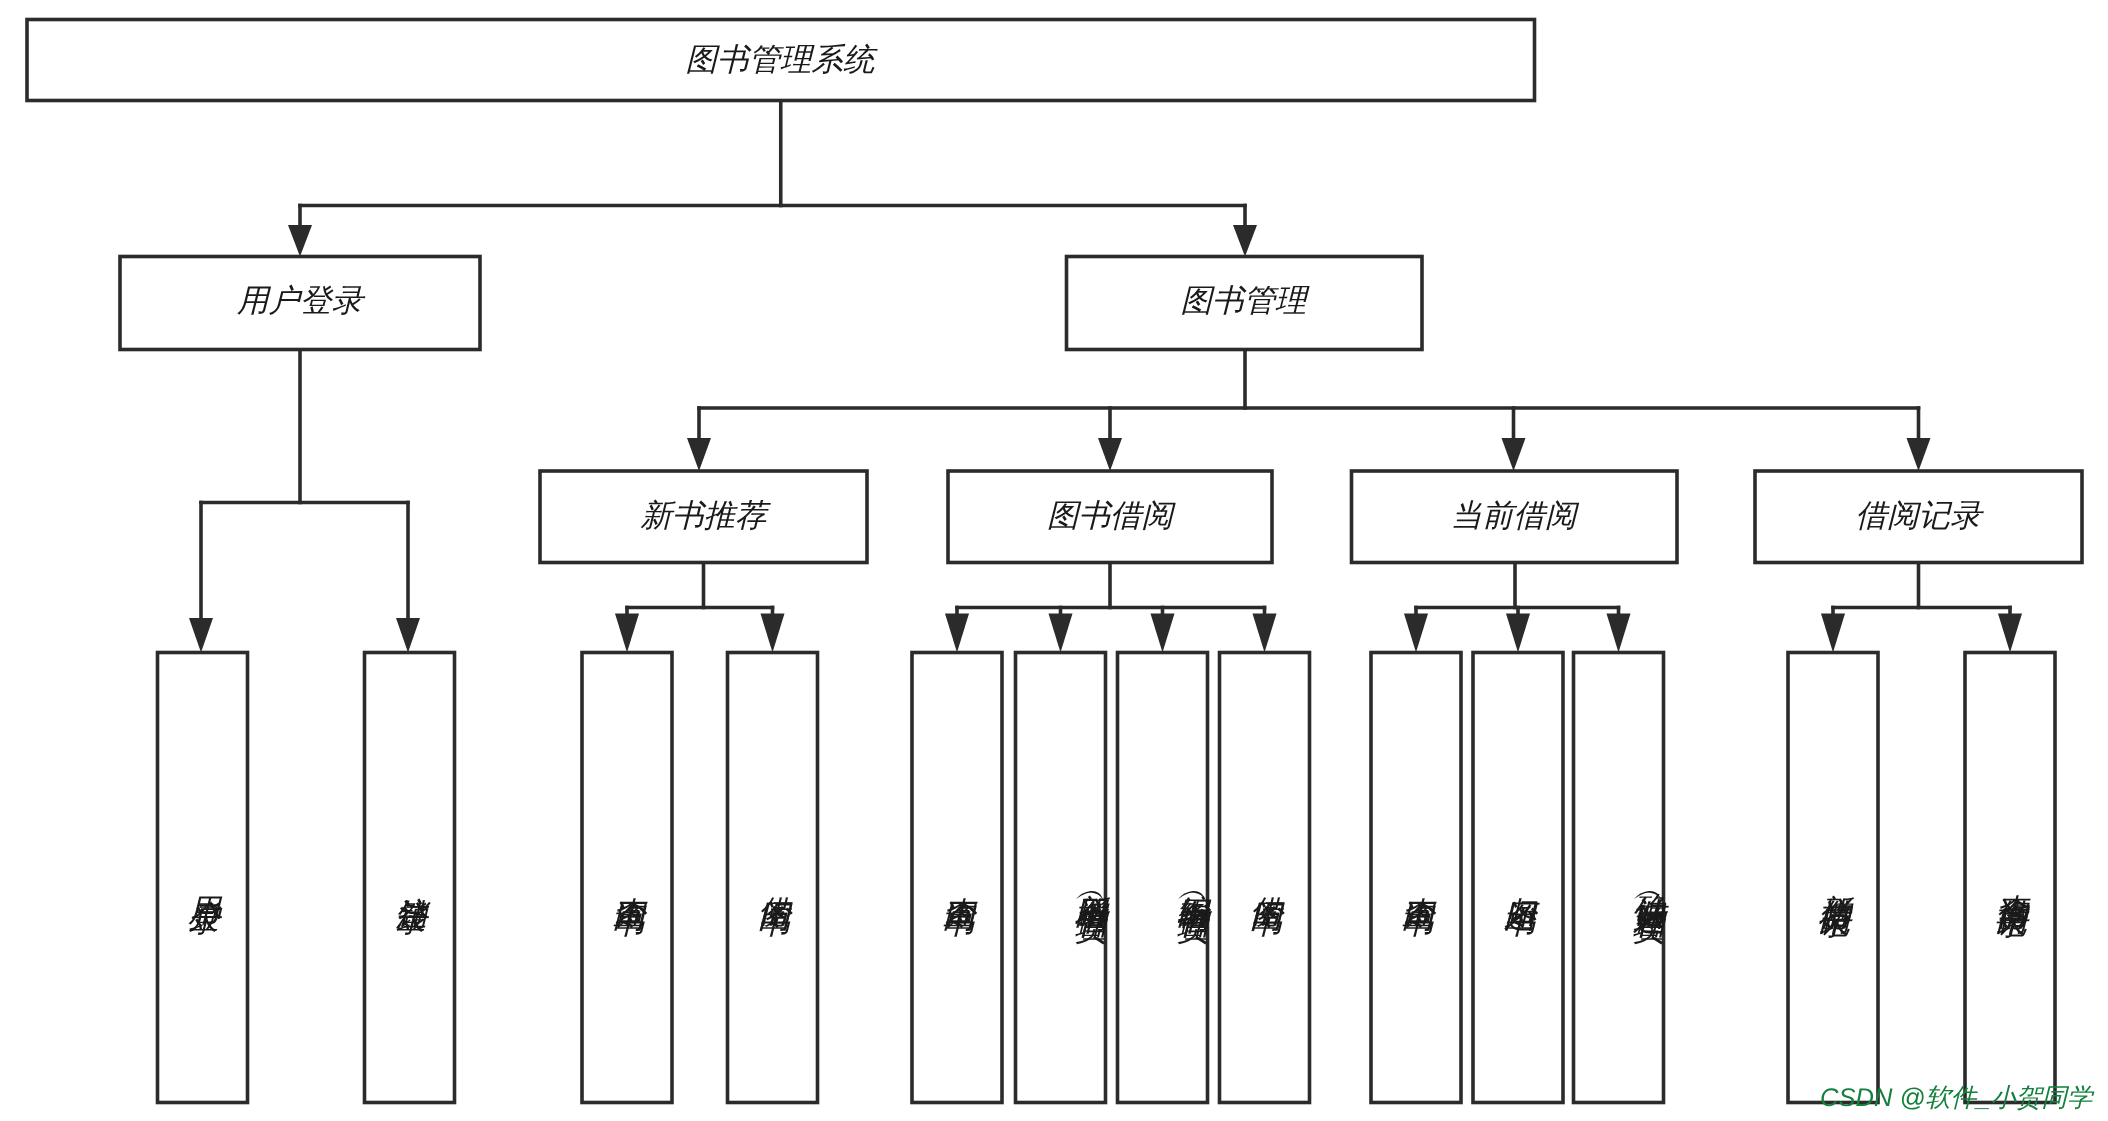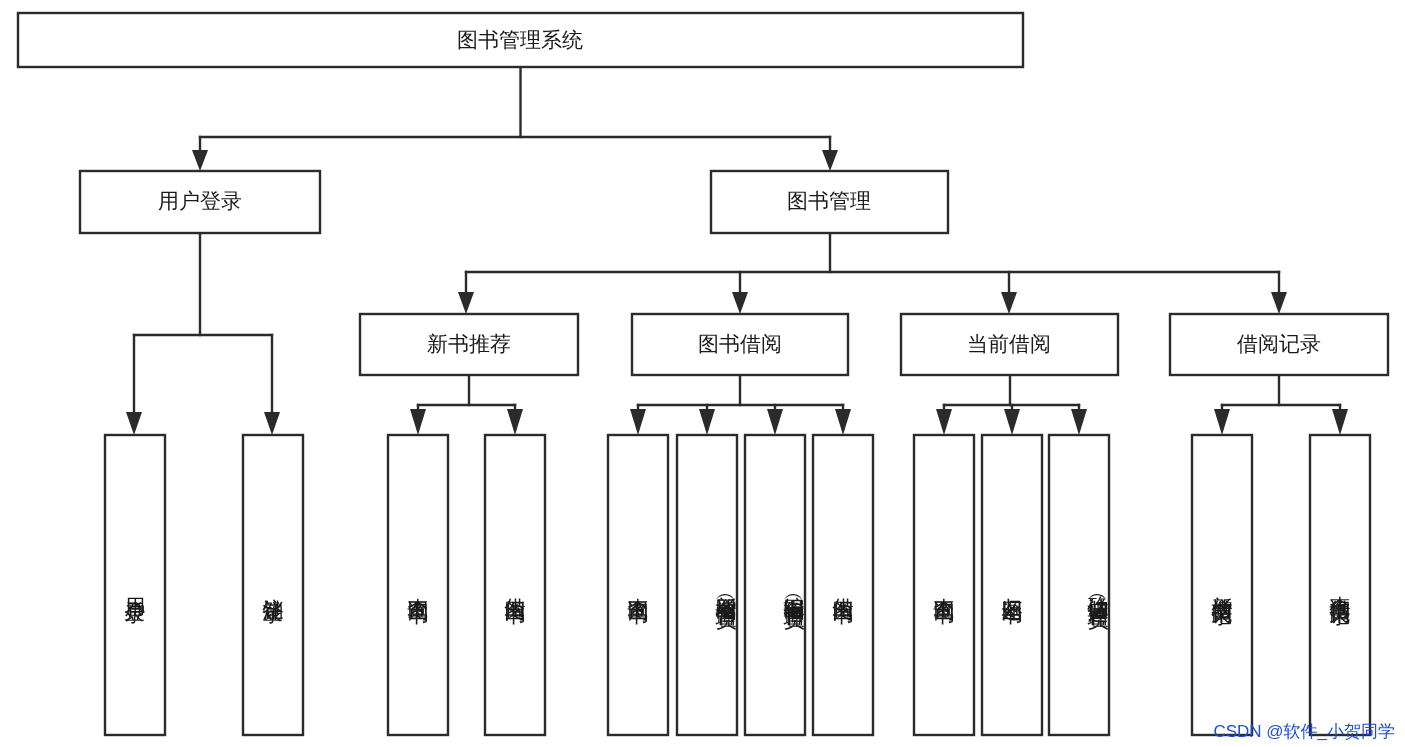--- a/index.html
+++ b/index.html
@@ -11,20 +11,21 @@
     width: 1405px;
     height: 747px;
     font-family: "Liberation Sans", "DejaVu Sans", sans-serif;
     overflow: hidden;
   }
   #diagram-root {
     position: relative;
     width: 1405px;
     height: 747px;
     background: #ffffff;
+    font-style: italic;
   }
   svg.diagram-svg {
     position: absolute;
     left: 0;
     top: 0;
     width: 1405px;
     height: 747px;
     display: block;
   }
   .node-box {
@@ -61,21 +62,21 @@
     text-align: center;
     white-space: nowrap;
     user-select: none;
   }
   .watermark {
     position: absolute;
     right: 10px;
     bottom: 4px;
     font-family: "Liberation Sans", "DejaVu Sans", sans-serif;
     font-size: 17px;
-    color: #1d4ed8;
+    color: #15803d;
     white-space: nowrap;
     user-select: none;
   }
 </style>
 </head>
 <body>
 
 <div id="diagram-root">
 
   <svg class="diagram-svg" viewBox="0 0 1405 747">

